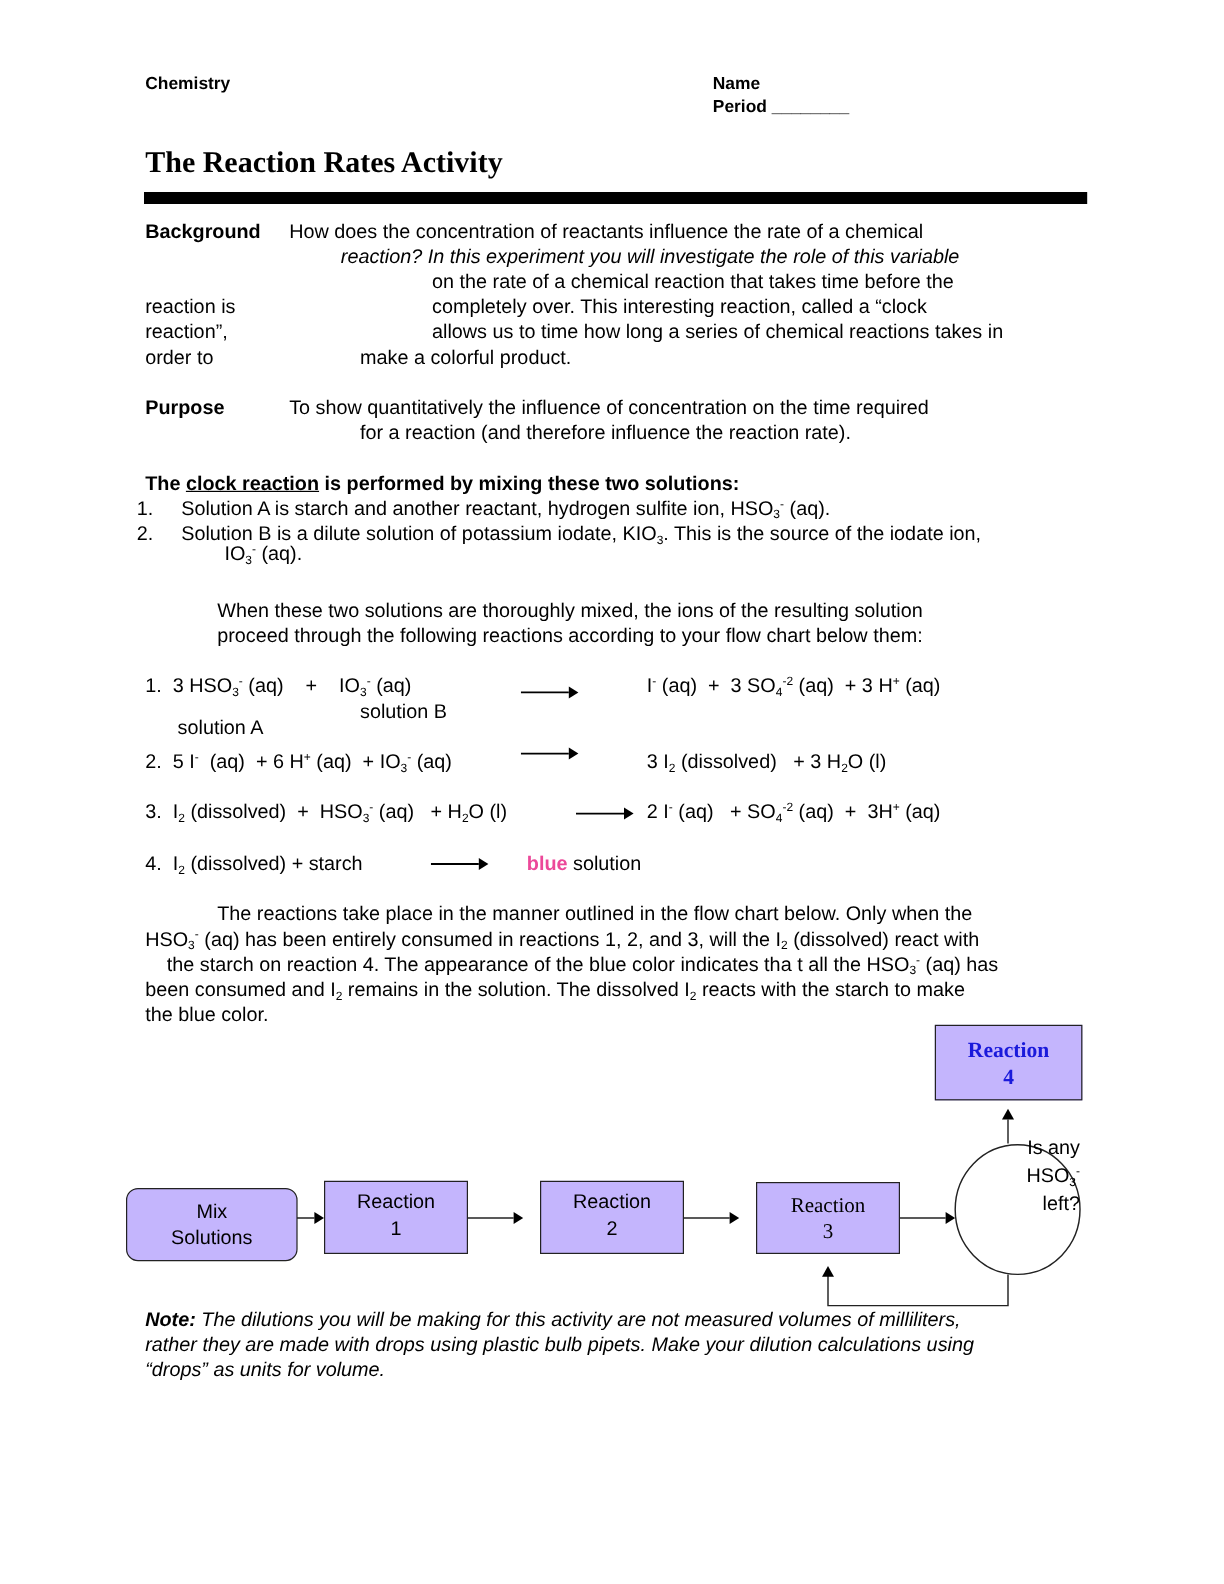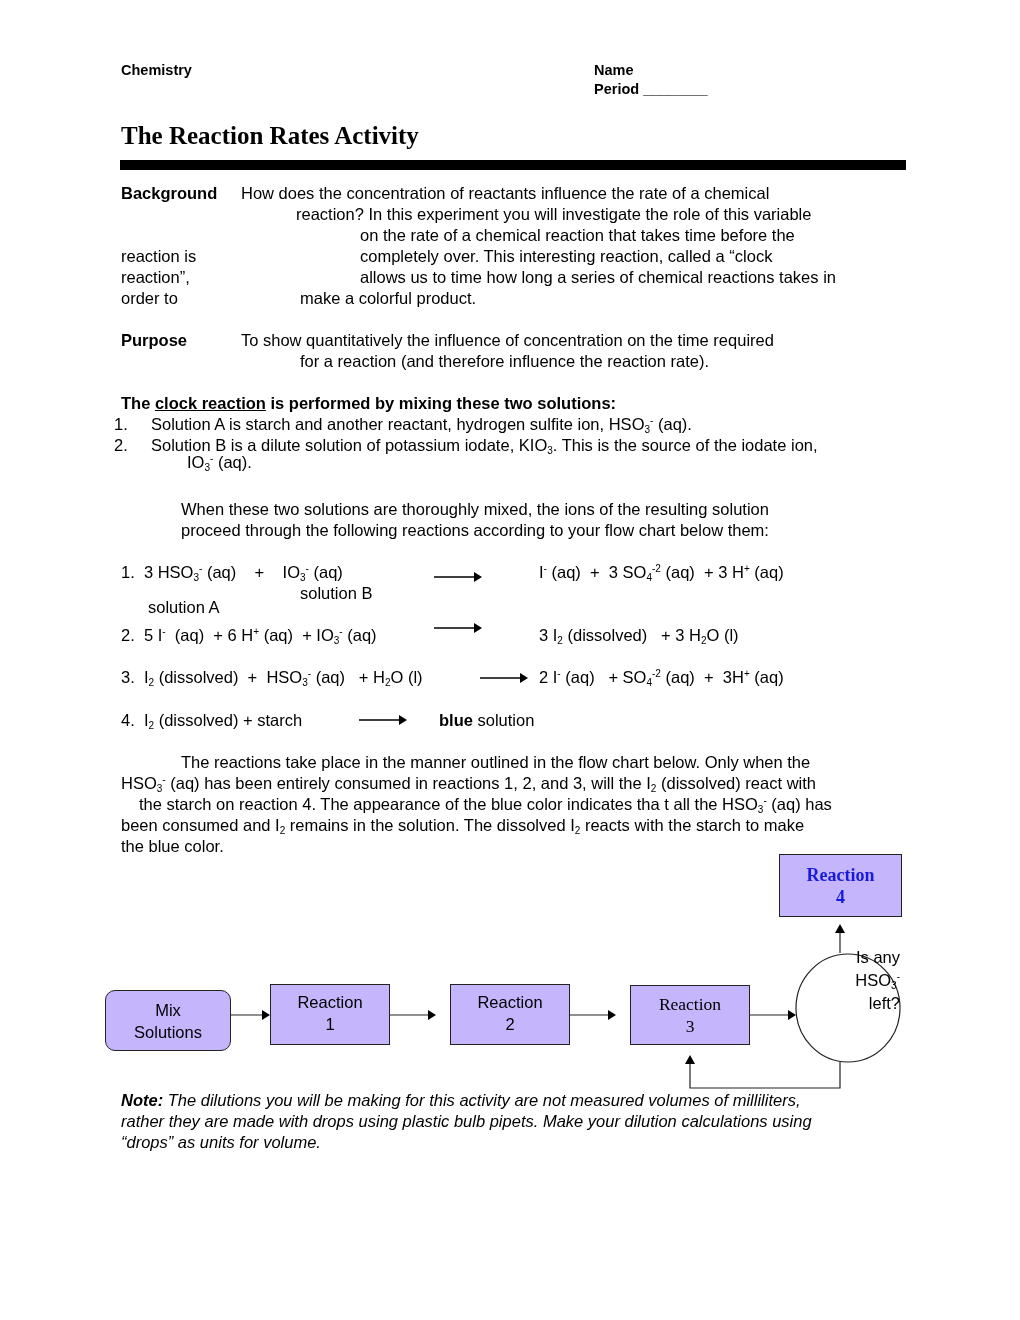--- a/index.html
+++ b/index.html
@@ -9,21 +9,21 @@
     .abs { position: absolute; white-space: nowrap; }
     .t16 { font-size: 16.5px; line-height: 21px; }
     sub, sup { font-size: 10px; line-height: 0; }
     sub { vertical-align: -3px; }
     sup { vertical-align: 6px; }
     .hdr { font-size: 14.5px; font-weight: bold; }
     .title { font-size: 25px; font-weight: bold; }
     .bar { position: absolute; left: 120px; top: 160px; width: 786px; height: 10px; background: #000; }
     .bold { font-weight: bold; }
     .ul { text-decoration: underline; }
-    .blue { color: #000000; font-weight: bold; }
+    .blue { color: #ec4899; font-weight: bold; }
     .italic { font-style: italic; }
     .arrow { position: absolute; height: 14px; }
     .box { position: absolute; border: 1px solid #222; background: #c4b5fd; box-sizing: border-box;
            display: flex; flex-direction: column; align-items: center; justify-content: center; text-align: center; }
     .box span { display: block; line-height: 22px; }
     svg.conn { position: absolute; left: 0; top: 0; }
   </style>
 </head>
 <body>
 
@@ -32,21 +32,21 @@
 <div class="abs sans hdr" style="left:594px;top:81px;">
   <span>Period</span>
   <span>________</span>
 </div>
 
 <div class="abs serif title" style="left:121px;top:122px;">The Reaction Rates Activity</div>
 <div class="bar"></div>
 
 <div class="abs sans t16 bold" style="left:121px;top:183px;">Background</div>
 <div class="abs sans t16" style="left:241px;top:183px;">How does the concentration of reactants influence the rate of a chemical</div>
-<div class="abs sans t16" style="left:296px;top:204px;">reaction? In this experiment you will investigate the role of this variable</div>
+<div class="abs sans t16" style="left:284px;top:204px;font-style:italic;">reaction? In this experiment you will investigate the role of this variable</div>
 <div class="abs sans t16" style="left:360px;top:225px;">on the rate of a chemical reaction that takes time before the</div>
 <div class="abs sans t16" style="left:121px;top:246px;">reaction is</div>
 <div class="abs sans t16" style="left:360px;top:246px;">completely over. This interesting reaction, called a “clock</div>
 <div class="abs sans t16" style="left:121px;top:267px;">reaction”,</div>
 <div class="abs sans t16" style="left:360px;top:267px;">allows us to time how long a series of chemical reactions takes in</div>
 <div class="abs sans t16" style="left:121px;top:288px;">order to</div>
 <div class="abs sans t16" style="left:300px;top:288px;">make a colorful product.</div>
 
 <div class="abs sans t16 bold" style="left:121px;top:330px;">Purpose</div>
 <div class="abs sans t16" style="left:241px;top:330px;">To show quantitatively the influence of concentration on the time required</div>
@@ -126,21 +126,21 @@
     <polygon points="262,1010 270,1015 262,1020"></polygon>
     <polygon points="428,1010 436,1015 428,1020"></polygon>
     <polygon points="608,1010 616,1015 608,1020"></polygon>
     <polygon points="788,1010 796,1015 788,1020"></polygon>
     <polygon points="835,933 840,924 845,933"></polygon>
     <polygon points="685,1064 690,1055 695,1064"></polygon>
   </g>
   <ellipse cx="848" cy="1008" rx="52" ry="54" fill="#fff" stroke="#222" stroke-width="1.2"></ellipse>
 </svg>
 
-<div class="box sans" style="left:105px;top:990px;width:126px;height:61px;border-radius:10px;font-size:16.5px;">
+<div class="box sans" style="left:105px;top:990px;width:143px;height:61px;border-radius:10px;font-size:16.5px;">
   <span>Mix</span>
   <span>Solutions</span>
 </div>
 <div class="box sans" style="left:270px;top:984px;width:120px;height:61px;font-size:16.5px;justify-content:flex-start;padding-top:6px;">
   <span>Reaction</span>
   <span>1</span>
 </div>
 <div class="box sans" style="left:450px;top:984px;width:120px;height:61px;font-size:16.5px;justify-content:flex-start;padding-top:6px;">
   <span>Reaction</span>
   <span>2</span>

